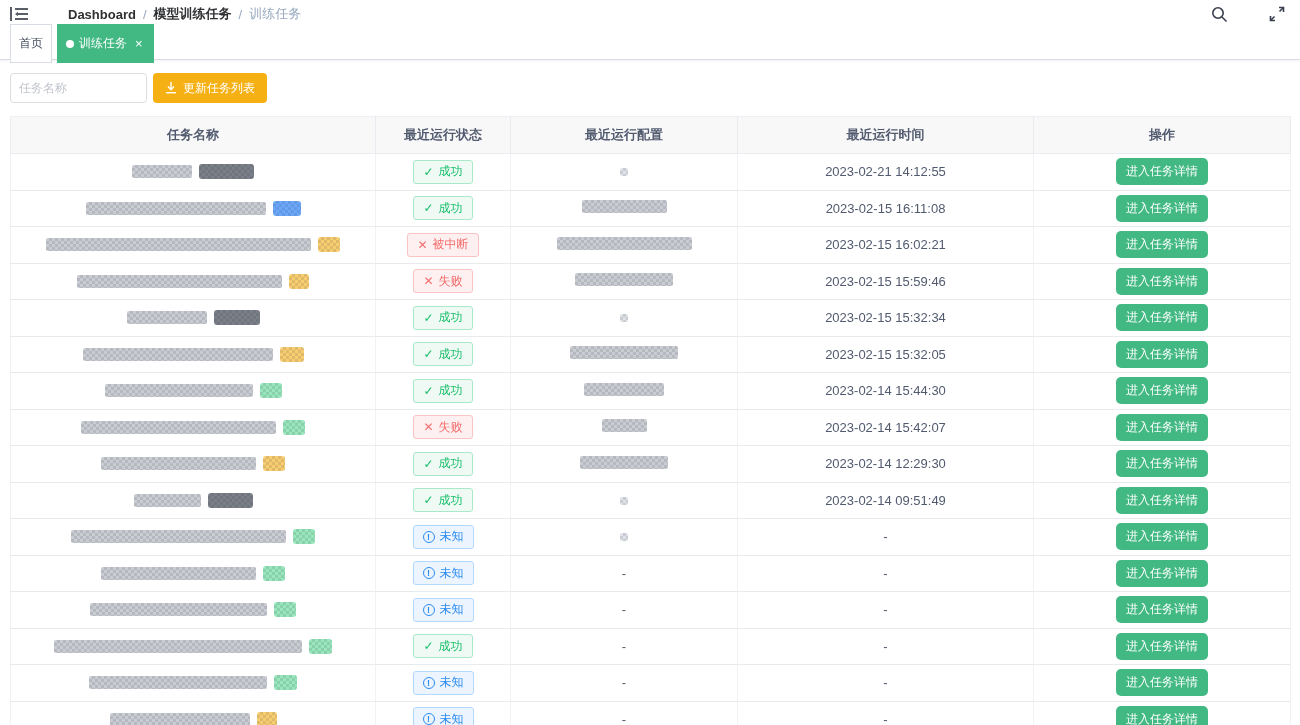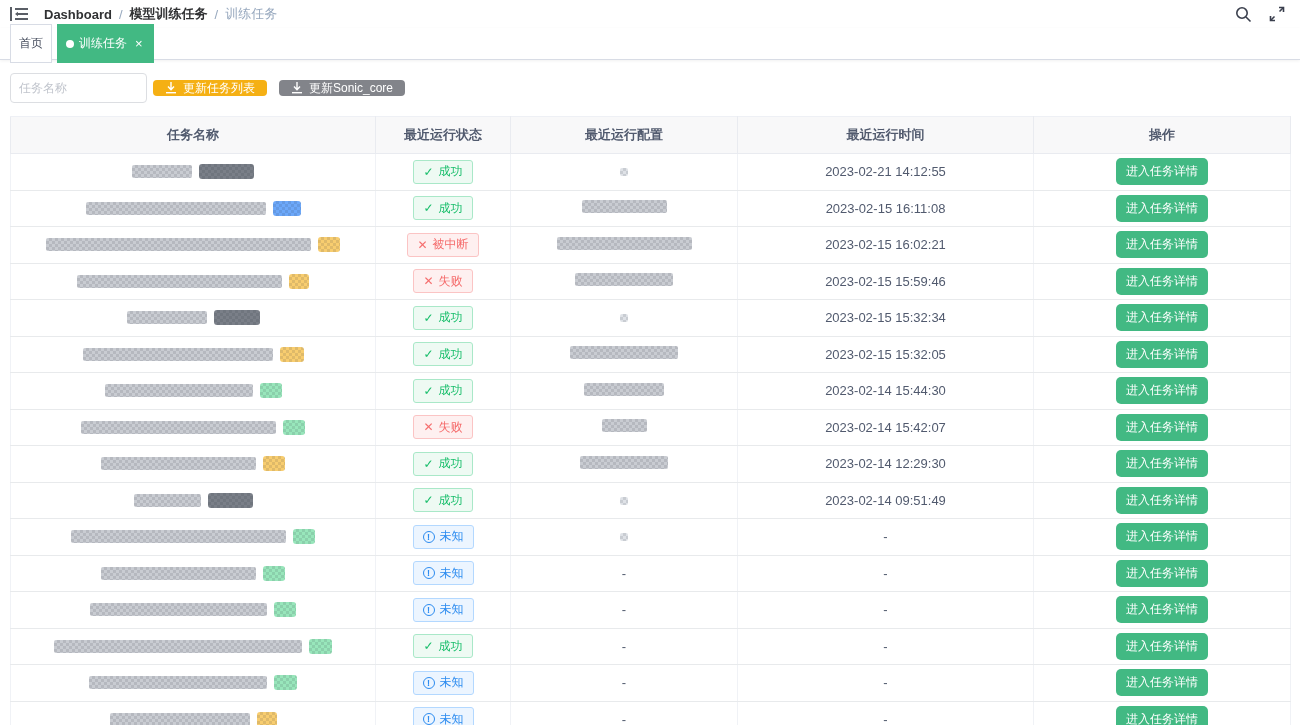--- a/index.html
+++ b/index.html
@@ -1,20 +1,20 @@
 <!DOCTYPE html>
 <html><head>
 <meta charset="utf-8">
 <style>
   * { box-sizing: border-box; margin: 0; padding: 0; }
   html,body { width:1300px; height:725px; overflow:hidden; background:#fff;
     font-family:"Liberation Sans", sans-serif; }
 
   
-  .navbar { height:28px; display:flex; align-items:center; padding:0 12px 0 8px; background:#fff; }
+  .navbar { height:28px; display:flex; align-items:center; padding:0 12px 0 8px; background:#fff;gap:24px; }
   .hamburger { width:22px; height:22px; display:flex; align-items:center; justify-content:center; cursor:pointer; }
   .breadcrumb { margin-left:14px; font-size:13px; display:flex; align-items:center; gap:7px; }
   .crumb { color:#303133; font-weight:bold; cursor:pointer; }
   .crumb.last { color:#97a8be; font-weight:normal; cursor:default; }
   .crumb-sep { color:#97a8be; font-weight:normal; }
   .navbar-spacer { flex:1; }
   .nav-icon { width:22px; height:22px; display:flex; align-items:center; justify-content:center;
     cursor:pointer; margin-left:12px; color:#3a3f4d; }
 
   
@@ -24,21 +24,21 @@
     border:1px solid #d8dce5; background:#fff; color:#495060; font-size:12px; cursor:pointer; }
   .tag-item.active { background:#42b983; border-color:#42b983; color:#fff; }
   .tag-dot { width:8px; height:8px; border-radius:50%; background:#fff; }
   .tag-close { font-size:13px; line-height:1; margin-left:1px; padding:0 2px; border-radius:50%; }
 
   
   .toolbar { display:flex; align-items:center; margin:13px 10px 13px 10px; height:30px; }
   .search-input { width:137px; height:30px; border:1px solid #dcdee2; border-radius:4px;
     padding:0 8px; font-size:12px; color:#515a6e; outline:none; }
   .search-input::placeholder { color:#c0c4cc; }
-  .btn { height:16px; display:inline-flex; align-items:center; gap:6px; padding:0 12px;
+  .btn { height:30px; display:inline-flex; align-items:center; gap:6px; padding:0 12px;
     border:none; border-radius:4px; color:#fff; font-size:12px; cursor:pointer;
     font-family:"Liberation Sans", sans-serif; }
   .btn-warning { background:#f5b014; margin-left:6px; }
   .btn-gray { background:#82848a; margin-left:12px; }
 
   
   .grid-wrap { margin:0 10px; }
   table { width:1280px; border-collapse:collapse; table-layout:fixed; }
   th { background:#f8f8f9; color:#515a6e; font-size:13px; font-weight:bold; height:37px;
     border:1px solid #e9ebf0; border-top:1px solid #eef0f5; }
@@ -127,27 +127,20 @@
 
 <div class="toolbar">
   <input class="search-input" type="text" placeholder="任务名称" style="">
   <button class="btn btn-warning">
     <svg width="12" height="12" viewBox="0 0 12 12">
       <path d="M6 0 L6 7 M3 4.5 L6 7.8 L9 4.5" stroke="#fff" stroke-width="1.4" fill="none"></path>
       <rect x="1" y="10" width="10" height="1.4" fill="#fff"></rect>
     </svg>
     <span>更新任务列表</span>
   </button>
-  <button class="btn btn-gray">
-    <svg width="12" height="12" viewBox="0 0 12 12">
-      <path d="M6 0 L6 7 M3 4.5 L6 7.8 L9 4.5" stroke="#fff" stroke-width="1.4" fill="none"></path>
-      <rect x="1" y="10" width="10" height="1.4" fill="#fff"></rect>
-    </svg>
-    <span>更新Sonic_core</span>
-  </button>
 </div>
 
 <div class="grid-wrap">
   <table>
     <colgroup id="cols">
         <col style="width:365px">
         <col style="width:135px">
         <col style="width:227px">
         <col style="width:296px">
         <col style="width:257px">

